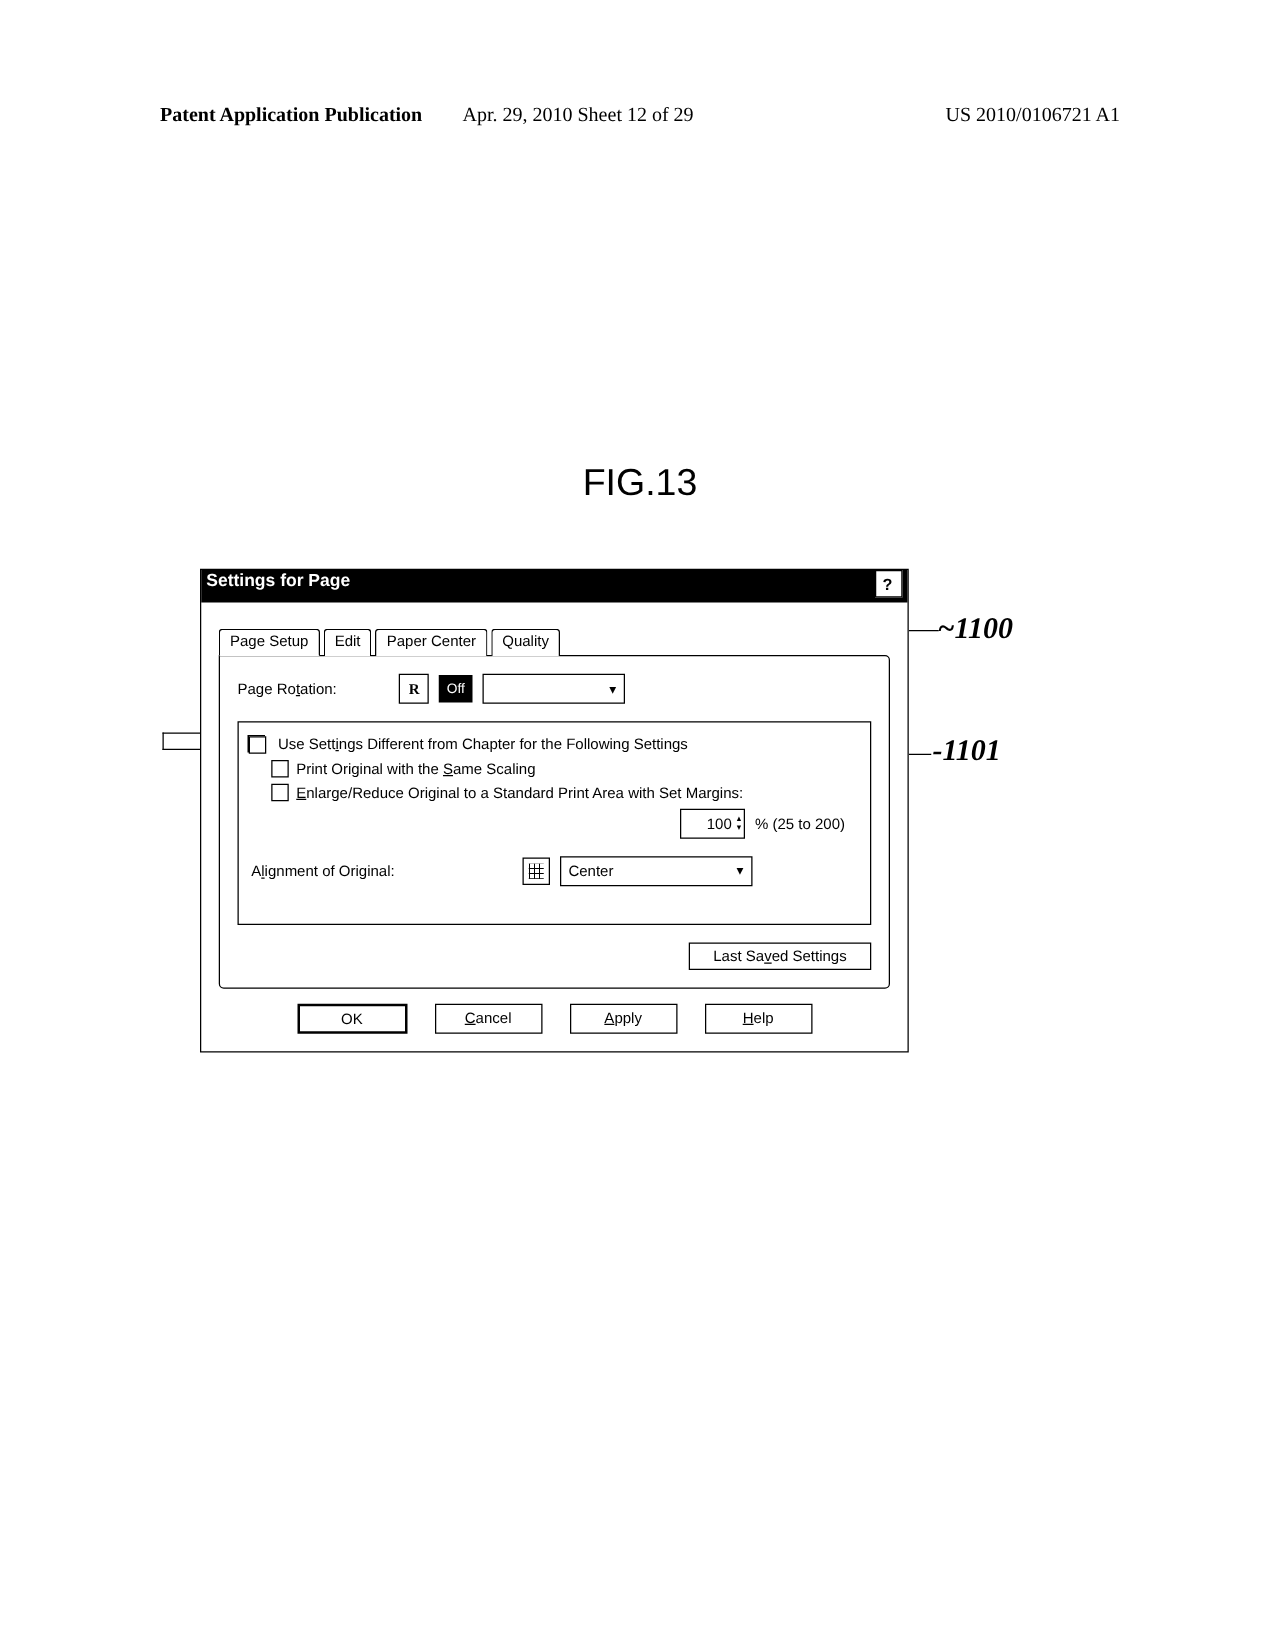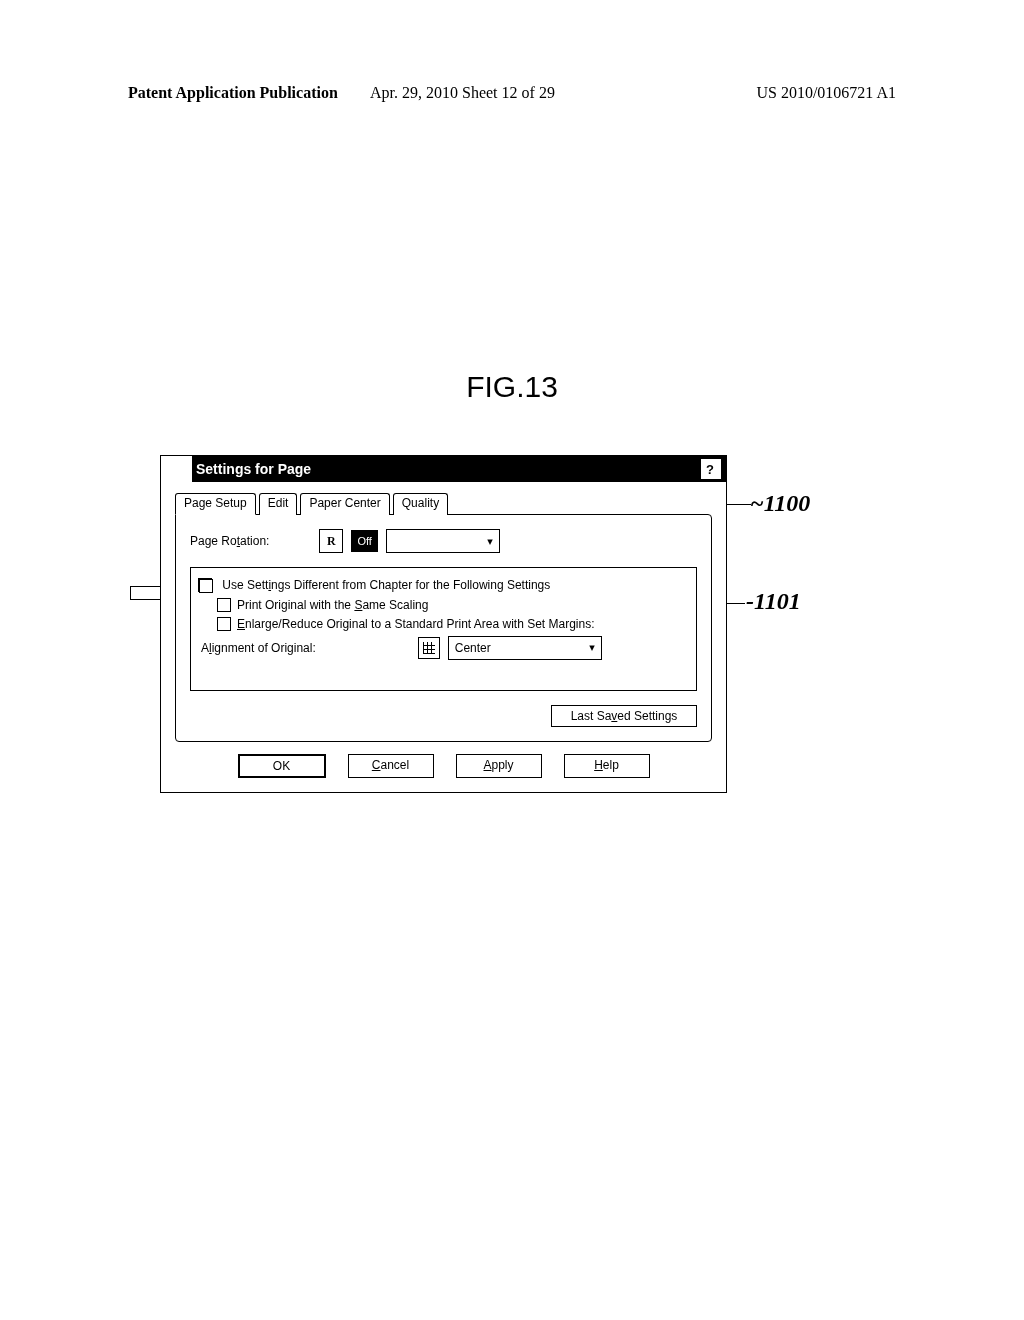--- a/index.html
+++ b/index.html
@@ -59,41 +59,39 @@
     left: 160px;
     width: 565px;
     border: 1.5px solid #000;
     background: #fff;
   }
   .titlebar {
     background: #000;
     color: #fff;
     height: 26px;
     display: flex;
-    align-items: center;
     padding: 0 4px;
     font-weight: bold;
     font-size: 14px;
     justify-content: space-between;
-    margin-left: 31px;
   }
   .titlebar .help-btn {
     width: 20px;
     height: 20px;
     background: #fff;
     color: #000;
     display: flex;
     align-items: center;
     justify-content: center;
     font-weight: bold;
     border: 1px solid #000;
     font-size: 14px;
   }
   .content {
-    padding: 10px 14px 14px 14px;
+    padding: 20px 14px 14px 14px;
     font-size: 12px;
   }
   
   .tabrow {
     display: flex;
     gap: 3px;
     position: relative;
     height: 22px;
   }
   .tab {
@@ -306,20 +304,27 @@
           </span>
         </div>
 
         <div class="opt">
           <span class="cb"></span>
           <span>
             <span class="under">E</span><span>nlarge/Reduce Original to a Standard Print Area with Set Margins:</span>
           </span>
         </div>
 
+        <div style="display:flex; justify-content:flex-end; align-items:center; gap:8px; margin:6px 10px 14px 0;">
+          <span class="spinner">
+            <span class="val">100</span>
+            <span class="arrows">▴<br>▾</span>
+          </span>
+          <span>% (25 to 200)</span>
+        </div>
 
         <div class="row" style="margin-bottom:18px;">
           <span>
             <span>A</span><span class="under">l</span><span>ignment of Original:</span>
           </span>
           <span style="width:86px;"></span>
           <span class="align-icon"></span>
           <span class="select-box" style="min-width:140px;">
             <span>Center</span>
             <span class="chev">▾</span>

